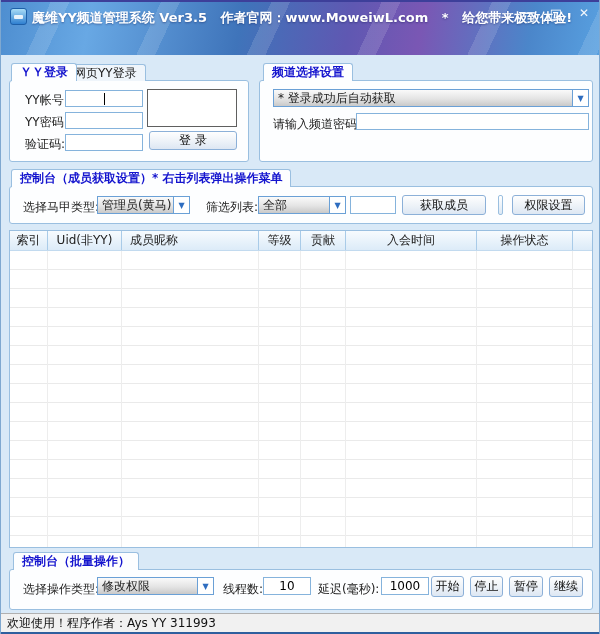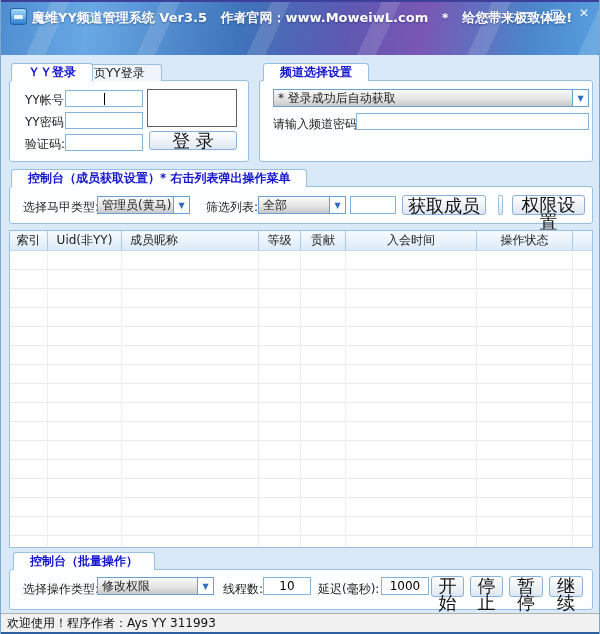--- a/index.html
+++ b/index.html
@@ -21,39 +21,39 @@
   .title-text { position:absolute; left:31px; top:7px; color:#fff; font-weight:bold; font-size:13px;
     white-space:pre; text-shadow:0 1px 2px rgba(10,20,80,.4); }
   .win-btn { position:absolute; top:3px; width:24px; height:18px; color:#F4F8FC; text-align:center;
     line-height:17px; font-weight:bold; font-size:12px; cursor:default; }
   .win-btn.min { left:514px; } .win-btn.max { left:543px; font-size:13px; } .win-btn.close { left:571px; }
 
   
   .group { position:absolute; }
   .group-body { position:absolute; left:0; width:100%; background:#FDFEFF;
     border:1px solid #9ABFE0; border-radius:3px; }
-  .tab { position:absolute; height:18px; line-height:16px; padding:0 16px; background:#FDFEFF;
+  .tab { position:absolute; height:18px; line-height:16px; padding:0 8px; background:#FDFEFF;
     border:1px solid #9ABFE0; border-bottom:none; border-radius:3px 3px 0 0;
     color:#1414CE; font-weight:bold; z-index:2; white-space:nowrap; }
   .tab.unselected { background:#EFF5FB; color:#1a1a1a; font-weight:normal; height:17px; z-index:1; }
 
   .lbl { position:absolute; white-space:nowrap; color:#222; }
   .tinput { position:absolute; background:#fff; border:1px solid #85B3DC; font-size:12px;
     padding:0 3px; font-family:inherit; outline:none; }
   .tinput.center { text-align:center; }
 
   .combo { position:absolute; height:18px; border:1px solid #6AA0D6; display:flex; background:#fff; }
   .combo-field { flex:1; background:linear-gradient(180deg,#FAFAFA 0%,#E4E4E4 55%,#C9C9C9 100%);
     padding:1px 4px 0; line-height:15px; white-space:nowrap; overflow:hidden; }
   .combo-arrow { width:16px; background:#fff; border-left:1px solid #6AA0D6; display:flex;
     align-items:center; justify-content:center; color:#2E6DC0; font-size:8px; }
 
   .btn { position:absolute; background:linear-gradient(180deg,#FEFEFE,#EDF2F8 55%,#DDE7F3);
     border:1px solid #8CB0D8; border-radius:3px; text-align:center; color:#111;
-    font-size:18px; font-family:inherit; line-height:17px; }
+    font-size:12px; font-family:inherit; line-height:17px; }
   .vsep { position:absolute; width:5px; height:20px; border:1px solid #9ABFE0; border-radius:2px;
     background:linear-gradient(180deg,#FFFFFF,#DCE8F4); }
 
   .captcha-box { position:absolute; background:#fff; border:1px solid #5F5F5F; }
   .caret { position:absolute; left:50%; top:2px; width:1px; height:12px; background:#000; }
 
   
   .table { position:absolute; left:8px; top:230px; width:584px; height:318px; background:#fff;
     border:1px solid #9ABFE0; overflow:hidden; }
   .thead { display:flex; height:20px; background:linear-gradient(180deg,#F7FBFE,#DCEBF8);

